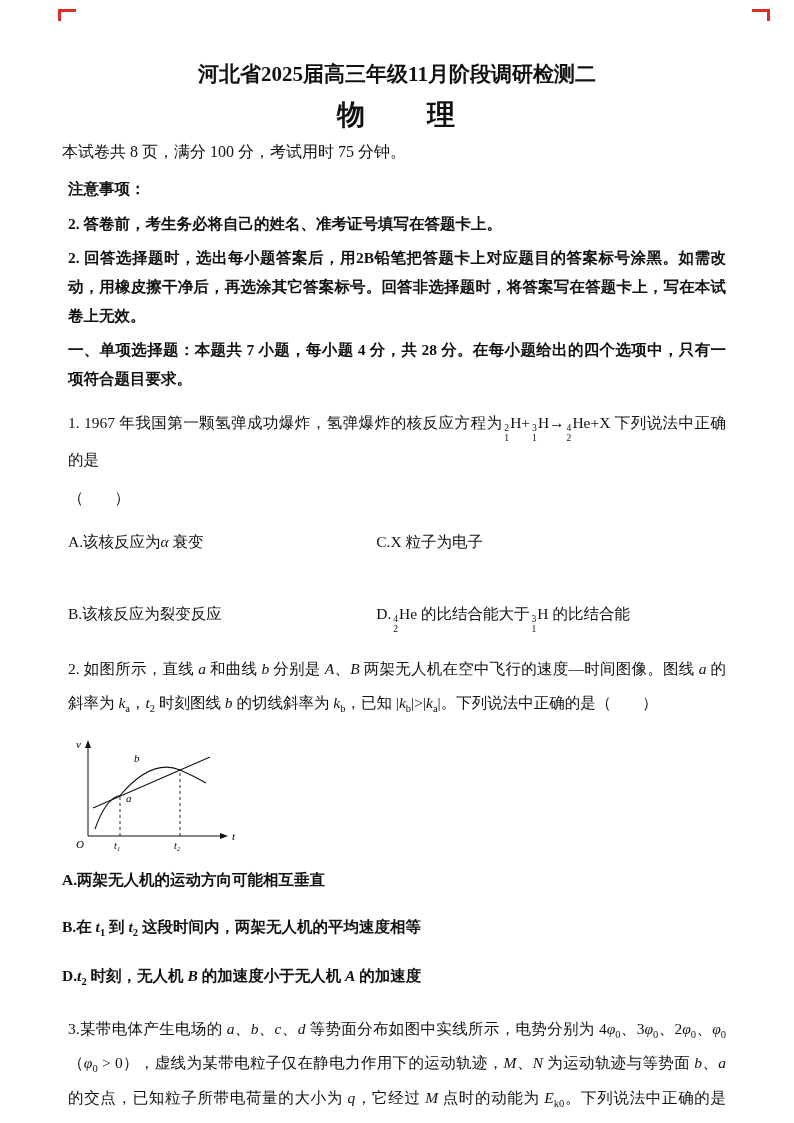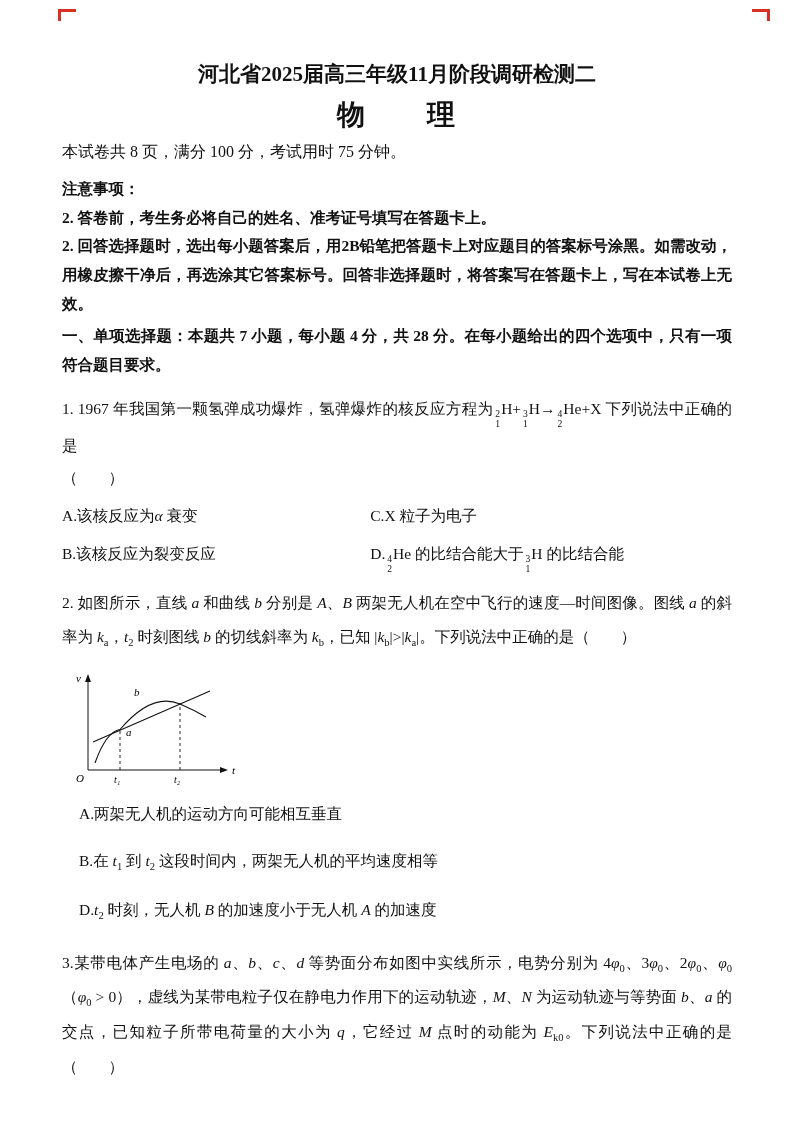--- a/index.html
+++ b/index.html
@@ -10,31 +10,31 @@
     padding:46px 62px 0 62px;
     background:#ffffff;
     color:#111;
     font-family:"Liberation Serif","DejaVu Serif",serif;
     font-size:15.5px;
     overflow:hidden;
   }
   .mark{position:absolute;top:9px;width:15px;height:9px;border:0 solid #d93025;}
   .mark-l{left:58px;border-top-width:3px;border-left-width:3px;}
   .mark-r{right:24px;border-top-width:3px;border-right-width:3px;}
-  p{margin:0;}
+  p{margin:6px;}
   .title{text-align:center;font-size:21px;font-weight:bold;margin:14px 0 8px 0;}
   .subject{text-align:center;font-size:28px;font-weight:bold;margin:4px 0 8px 0;letter-spacing:2px;}
   .info{text-align:left;font-size:16px;margin:6px 0 12px 0;}
   .bold{font-weight:bold;}
   .notice{line-height:1.85;text-align:justify;}
   .section-head{line-height:1.85;text-align:justify;margin-top:4px;}
   .stem{line-height:2.15;text-align:justify;margin-top:12px;}
   .paren-line{line-height:1.9;}
-  .opt-grid{display:grid;grid-template-columns:46% 54%;row-gap:10px;margin-top:10px;line-height:1.8;}
-  .opt-list p{margin:0 0 19px 17px;line-height:1.8;}
+  .opt-grid{display:grid;grid-template-columns:46% 54%;row-gap:32px;margin-top:10px;line-height:1.8;}
+  .opt-list p{margin:0 0 19px 0;line-height:1.8;font-weight:bold;}
   sub{font-size:0.68em;}
   .iso{display:inline-flex;flex-direction:column;align-items:flex-end;font-size:0.62em;line-height:1.05;vertical-align:-0.35em;margin:0 1px 0 2px;}
   .iso b{font-weight:normal;font-style:normal;}
   .figure{margin:12px 0 6px 6px;}
   .figure svg{display:block;}
   .fig-label{font-style:italic;}
 </style>
 </head>
 <body>
 

